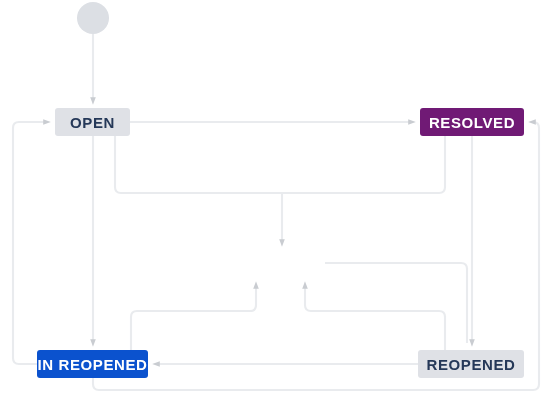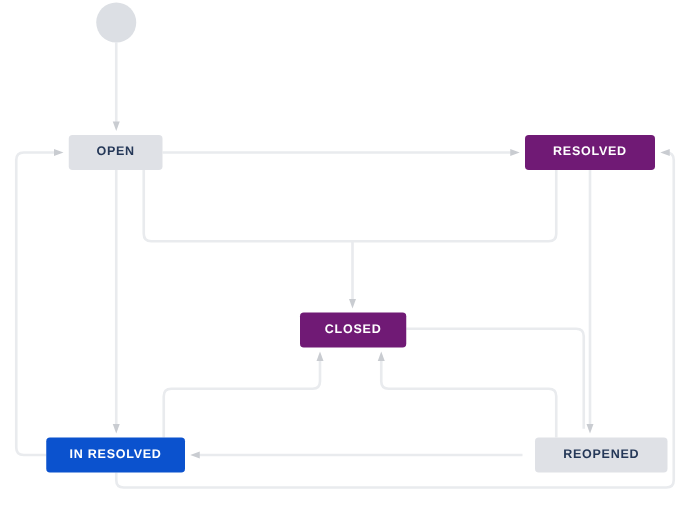--- a/index.html
+++ b/index.html
@@ -24,21 +24,21 @@
     width: 553px;
     height: 409px;
   }
   .node {
     position: absolute;
     box-sizing: border-box;
     display: flex;
     align-items: center;
     justify-content: center;
     border-radius: 3px;
-    font-size: 10px;
+    font-size: 15px;
     font-weight: bold;
     letter-spacing: 0.6px;
     white-space: nowrap;
     user-select: none;
   }
   .node-label {
     display: block;
     line-height: 1;
   }
   .node-grey {
@@ -102,25 +102,22 @@
   <div class="start-node" style="left:77px; top:2px; width:32px; height:32px;"></div>
 
   <div class="node node-grey" style="left:55px; top:108px; width:75px; height:28px;">
     <span class="node-label">OPEN</span>
   </div>
 
   <div class="node node-green" style="left:420px; top:108px; width:104px; height:28px;">
     <span class="node-label">RESOLVED</span>
   </div>
 
-  <div class="node node-green" style="left:240px; top:250px; width:85px; height:28px;">
-    <span class="node-label">CLOSED</span>
+
+  <div class="node node-blue" style="left:37px; top:350px; width:111px; height:28px;">
+    <span class="node-label">IN REOPENED</span>
   </div>
 
-  <div class="node node-blue" style="left:37px; top:350px; width:111px; height:28px;">
-    <span class="node-label">IN RESOLVED</span>
-  </div>
-
-  <div class="node node-grey" style="left:418px; top:350px; width:106px; height:28px;margin-left:10px;">
+  <div class="node node-grey" style="left:418px; top:350px; width:106px; height:28px;">
     <span class="node-label">REOPENED</span>
   </div>
 
 </div>
 
 </body></html>

